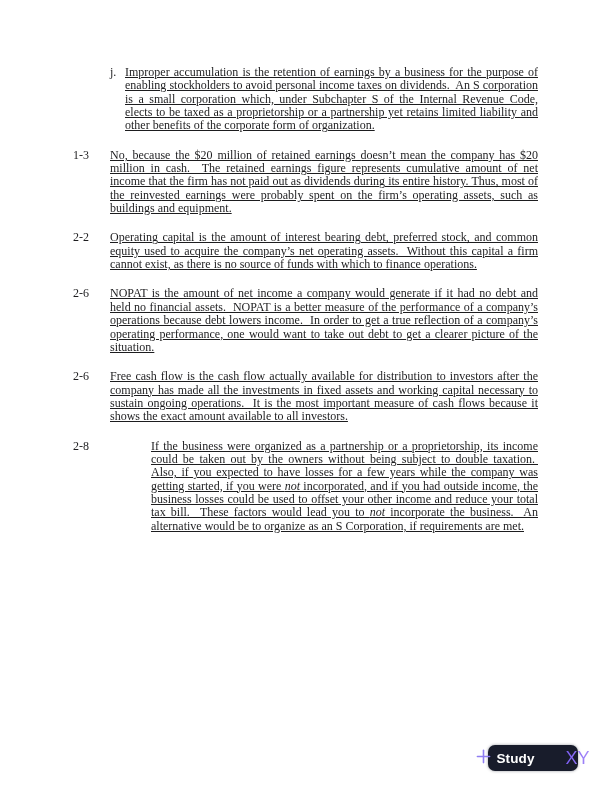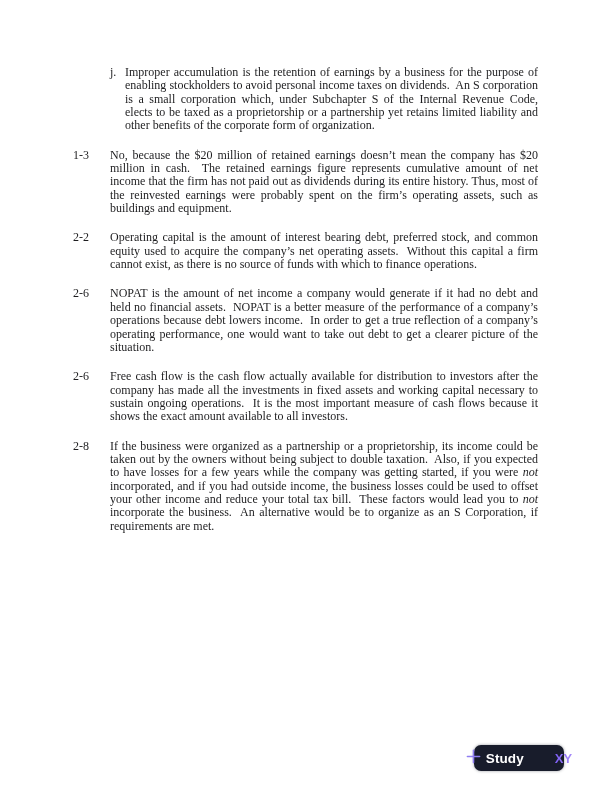--- a/index.html
+++ b/index.html
@@ -24,55 +24,56 @@
   .content{
     position:absolute;
     left:73px;top:66px;right:74px;
   }
   .item{
     display:flex;
     margin:0 0 16px 0;
     font-size:12px;
     line-height:13.35px;
   }
-  .item:last-child{margin-bottom:8px;}
+  .item:last-child{margin-bottom:8px;gap:41px;}
   .num{
     width:37px;
     flex-shrink:0;
   }
   .body-text{
     flex:1;
     text-align:justify;
+    text-decoration:underline;
   }
   .item.sub{padding-left:37px;}
   .item.sub .num{width:15px;}
   .body-text .it{font-style:italic;}
   .logo{
     position:absolute;
-    left:474px;top:745px;
+    left:488px;top:745px;
     width:90px;height:26px;
     background:var(--logo-bg);
     border-radius:7px;
     display:flex;
     align-items:center;
     justify-content:center;
     gap:5px;
     box-shadow:0 0 3px rgba(24,28,43,0.45);
     font-family:"Liberation Sans","DejaVu Sans",sans-serif;
   }
   .logo .plus{display:block;}
   .logo .brand{
     font-size:13.5px;
     font-weight:bold;
     color:var(--logo-text);
     letter-spacing:0.1px;
   }
   .logo .brand-accent{
-    font-size:13px;
-    font-weight:bold;
+    font-size:18px;
+    font-weight:normal;
     background:linear-gradient(90deg,var(--logo-accent-start),var(--logo-accent-end));
     -webkit-background-clip:text;
     background-clip:text;
     color:transparent;
     margin-left:26px;
   }
 </style>
 </head>
 <body>
 

